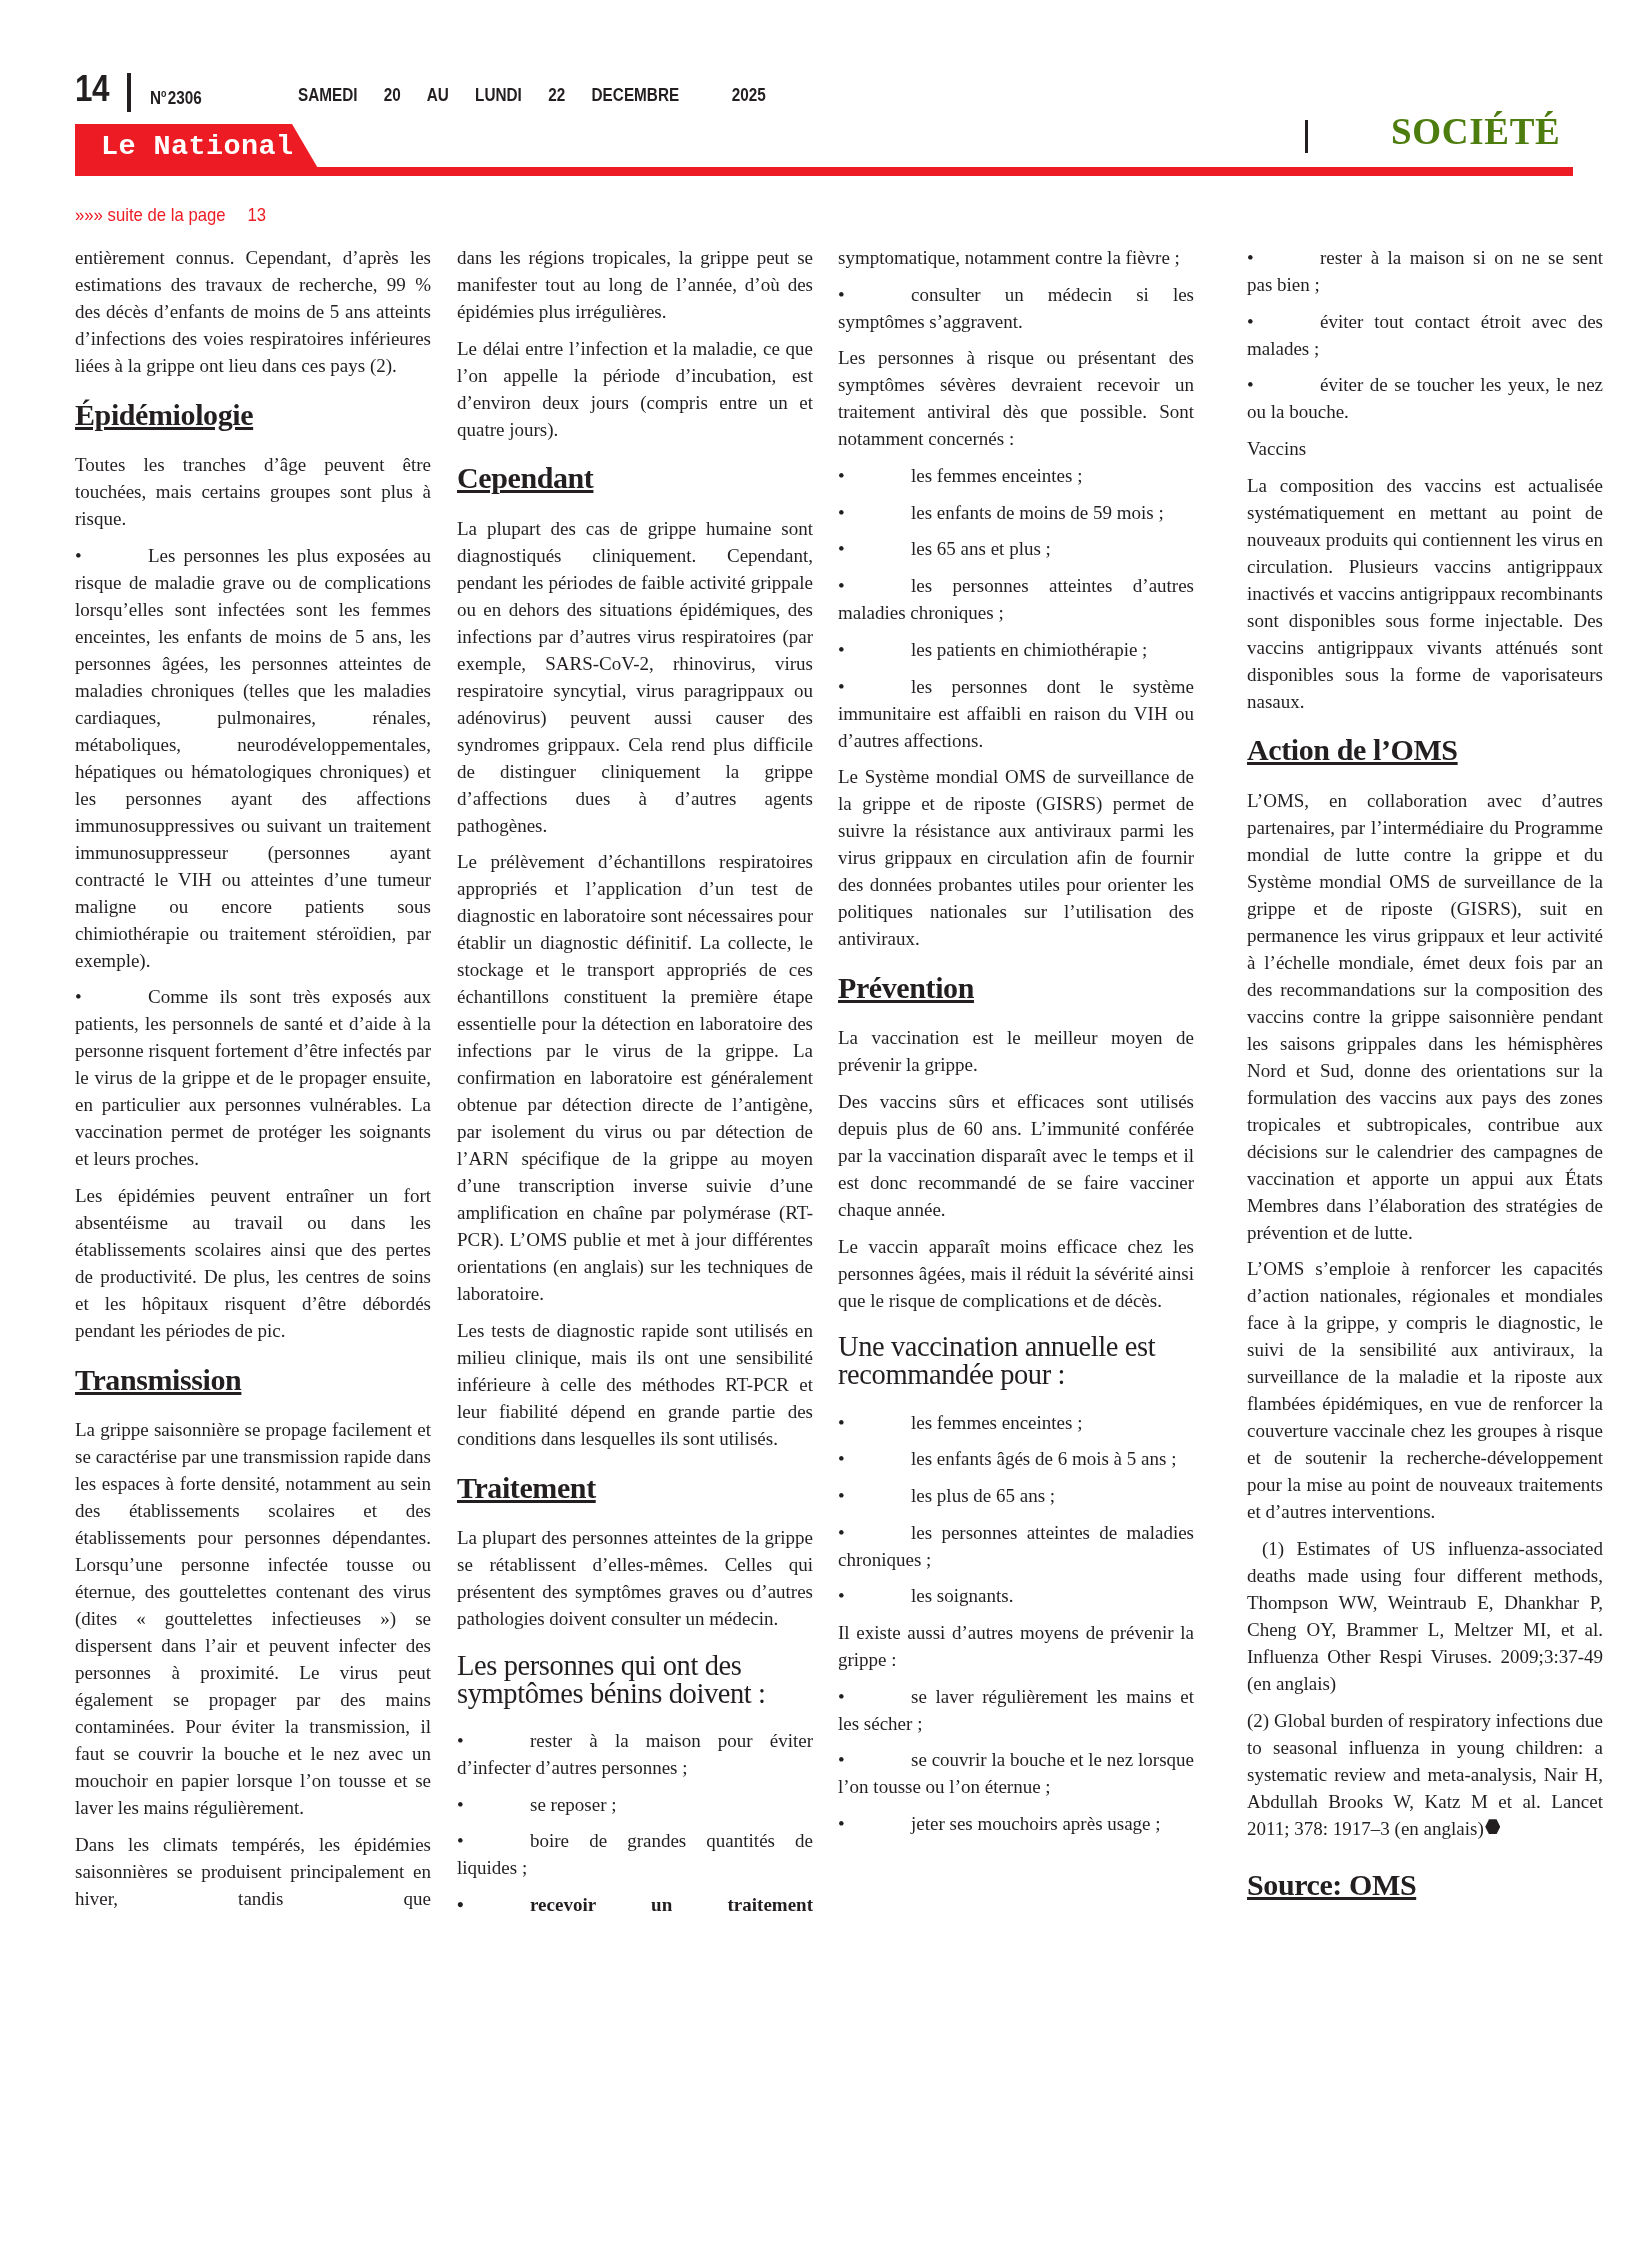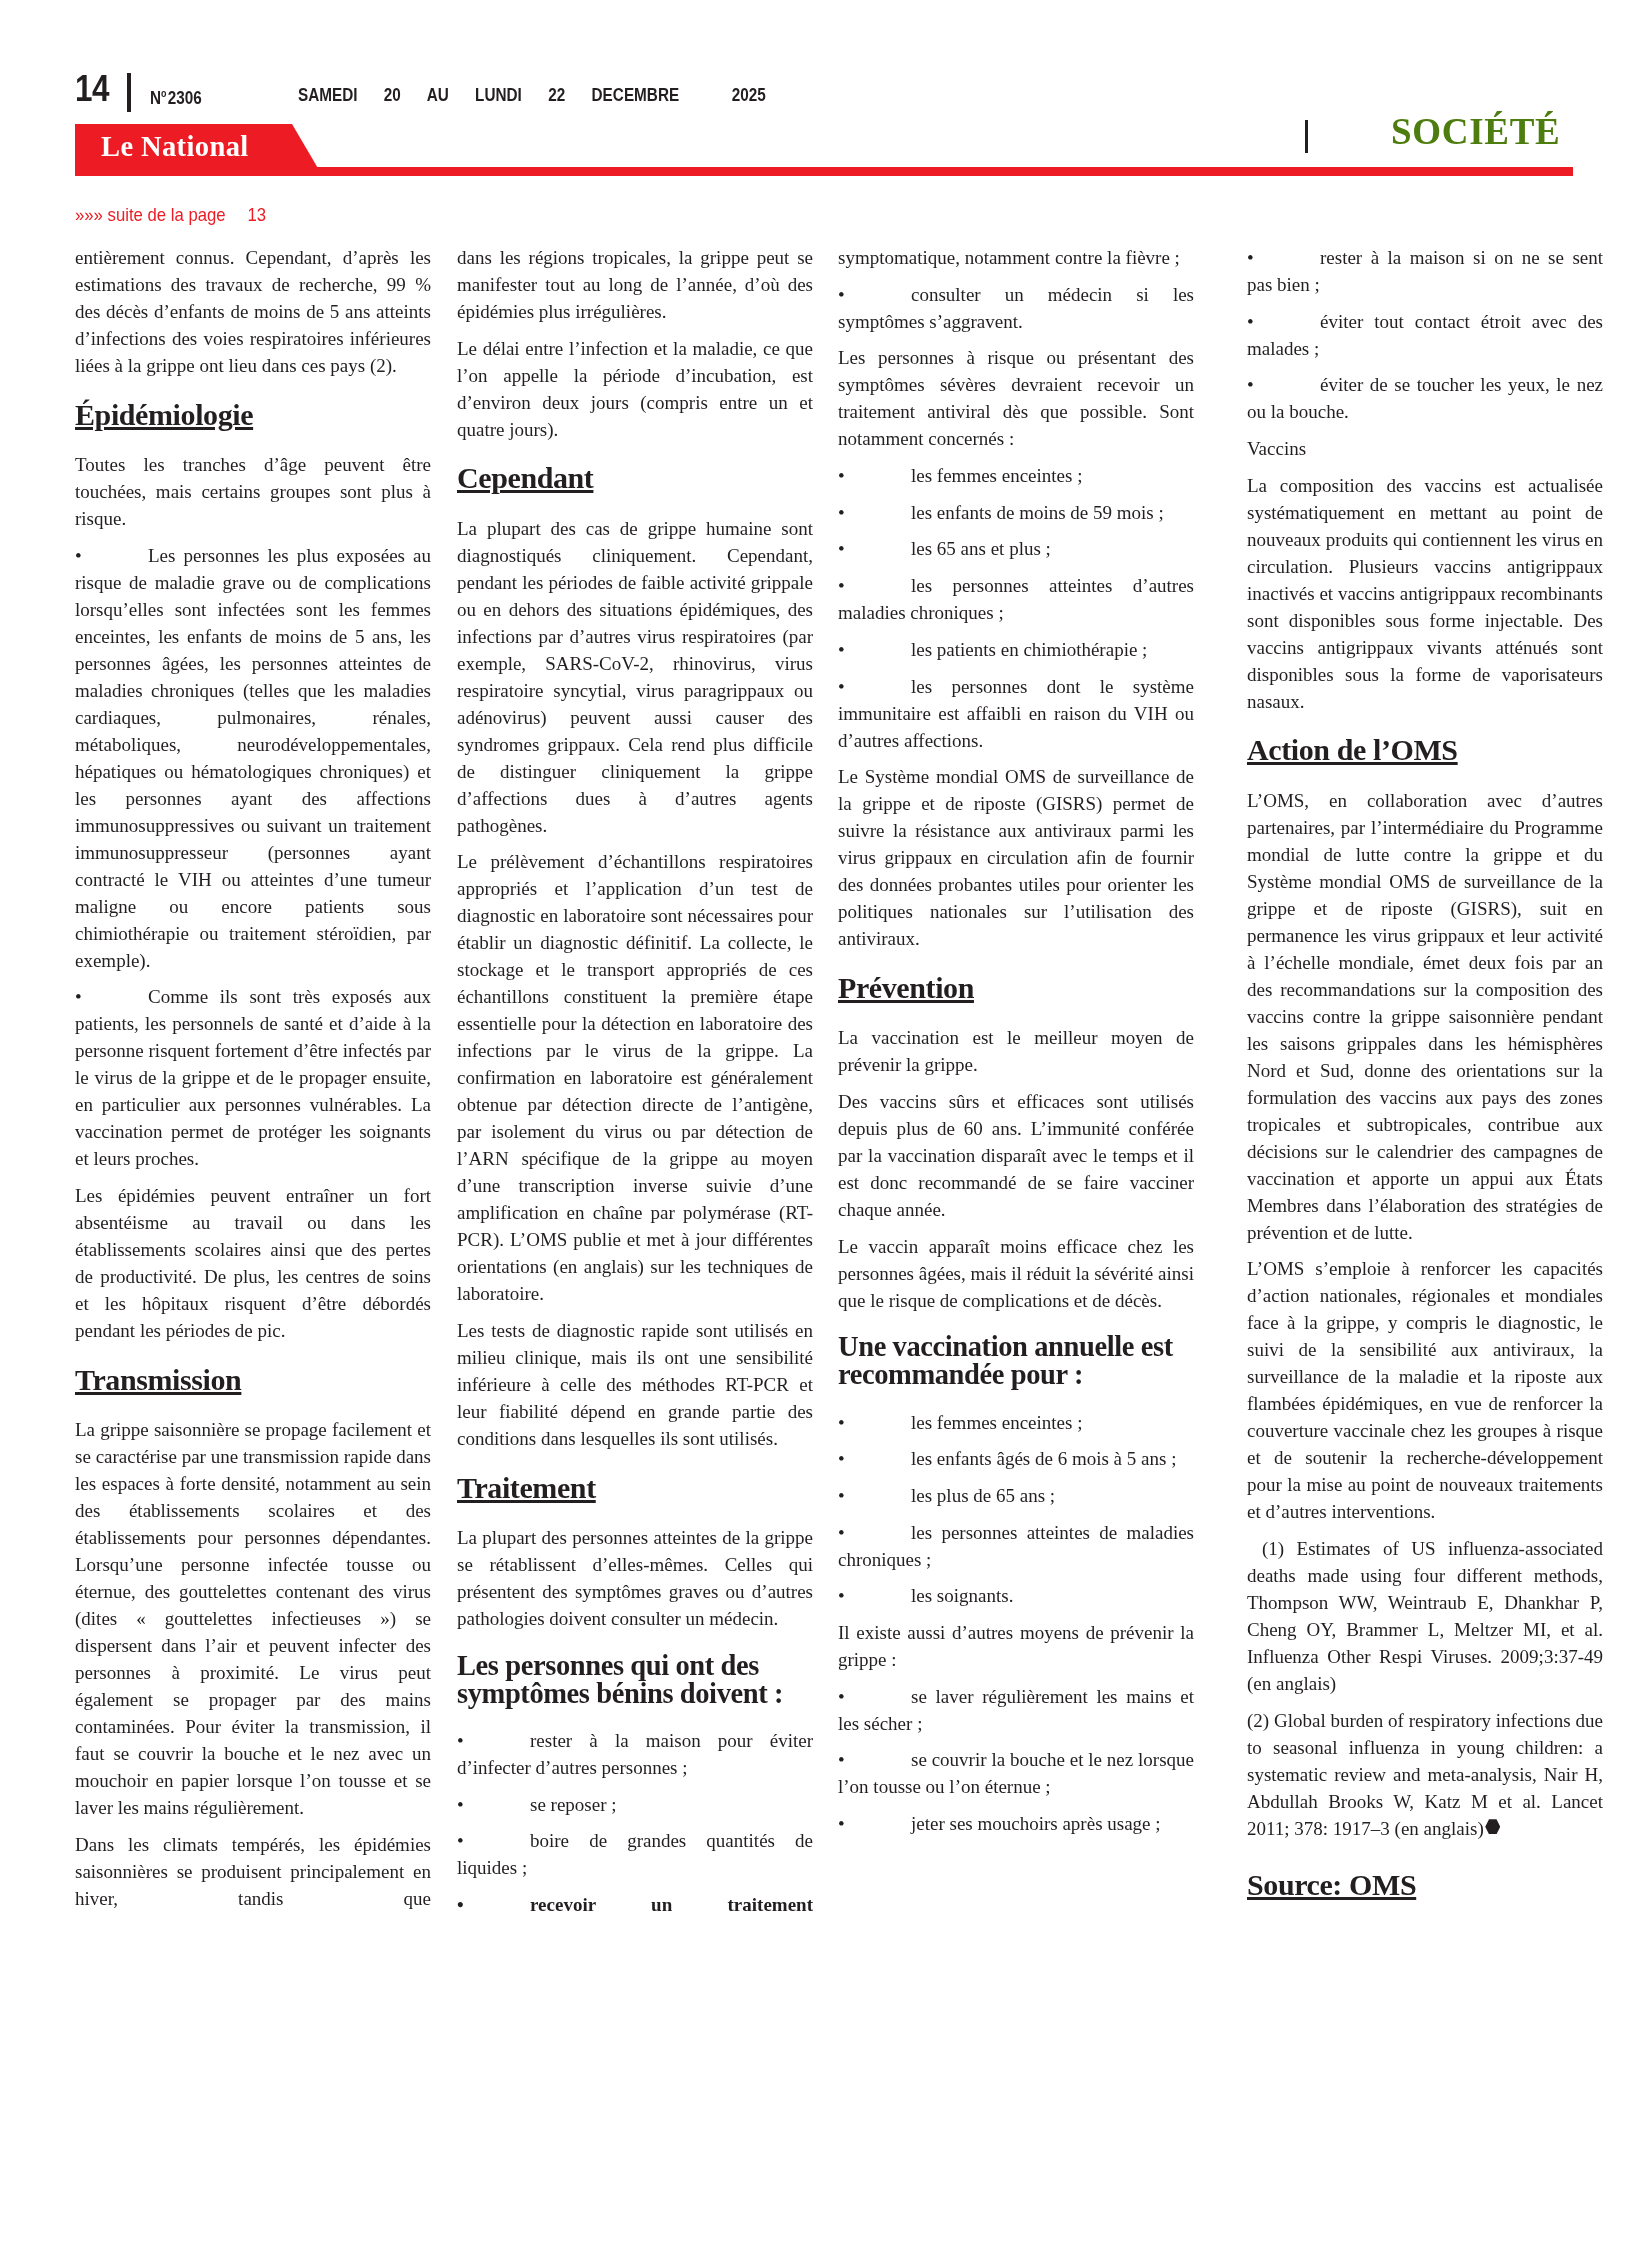--- a/index.html
+++ b/index.html
@@ -3,35 +3,35 @@
 <meta charset="utf-8">
 <style>
   html, body { margin:0; padding:0; background:#ffffff; }
   body { width:1650px; height:2250px; position:relative; overflow:hidden; font-family:"Liberation Serif", "DejaVu Serif", serif; color:#231f20; }
   .hdr-pagenum { position:absolute; left:75px; top:70px; font-family:"Liberation Sans", sans-serif; font-weight:bold; font-size:37px; line-height:37px; letter-spacing:-0.7px; transform:scaleX(0.85); transform-origin:left; }
   .hdr-vbar { position:absolute; left:127px; top:73px; width:3.7px; height:39px; background:#231f20; }
   .hdr-issue { position:absolute; left:150px; top:87px; font-family:"Liberation Sans", sans-serif; font-weight:bold; font-size:18px; transform:scaleX(0.85); transform-origin:left; }
   .hdr-issue sup { font-size:10.5px; }
   .hdr-date { position:absolute; left:298px; top:85px; font-family:"Liberation Sans", sans-serif; font-weight:bold; font-size:18px; transform:scaleX(0.85); transform-origin:left; white-space:pre; word-spacing:10.5px; }
   .brand-band { position:absolute; left:75px; top:124px; width:244px; height:46px; background:#ed1c24; clip-path:polygon(0 0, 217px 0, 244px 46px, 0 46px); }
-  .brand-name { position:absolute; left:101px; top:132px; color:#fff; font-family:Liberation Serif, serif; font-weight:bold; font-size:28.5px; line-height:30px; letter-spacing:0.4px; }
+  .brand-name { position:absolute; left:101px; top:132px; color:#fff; font-family:Liberation Mono, monospace; font-weight:bold; font-size:28.5px; line-height:30px; letter-spacing:0.4px; }
   .red-rule { position:absolute; left:75px; top:167px; width:1498px; height:9px; background:#ed1c24; }
   .section-bar { position:absolute; left:1305px; top:120px; width:3px; height:33px; background:#231f20; }
   .section-name { position:absolute; left:1391px; top:112px; font-family:"Liberation Serif", serif; font-weight:bold; font-size:37px; line-height:40px; letter-spacing:0.7px; color:#4d7c0f; }
   .continued { position:absolute; left:75px; top:204px; font-family:"Liberation Sans", sans-serif; font-size:19px; color:#ed1c24; transform:scaleX(0.88); transform-origin:left; }
   .continued .pg { margin-left:19.5px; }
 
   .col { position:absolute; top:244px; width:356px; font-size:19px; line-height:27px; }
   .c1 { left:75px; } .c2 { left:457px; } .c3 { left:838px; } .c4 { left:1219px;margin-left:28px; }
   .col p { margin:0 0 9.7px 0; text-align:justify; hyphens:none; }
   .col p.nb { margin-bottom:6px; }
   .col p.bul { text-indent:0; }
   .col p.bul .dot { display:inline-block; width:73px; }
   .col h2 { margin:19.5px 0 21px 0; font-size:30px; line-height:31.5px; font-weight:bold; letter-spacing:-0.4px;text-decoration:underline; }
-  .col h3 { margin:19.5px 0 19.5px 0; font-size:28.5px; line-height:28px; font-weight:bold; letter-spacing:-0.4px; }
+  .col h3 { margin:19.5px 0 19.5px 0; font-size:28.5px; line-height:28px; font-weight:normal; letter-spacing:-0.4px; }
   .col h2.source { margin-top:27px; font-size:30px; }
   .end-mark { display:inline-block; width:15px; height:15px; background:#231f20; clip-path:polygon(25% 0,75% 0,100% 50%,75% 100%,25% 100%,0 50%); vertical-align:0.7px; margin-left:1.5px; }
   .ref1 { text-indent:15px; }
 </style>
 </head>
 <body>
 
 <div class="hdr-pagenum">14</div>
 <div class="hdr-vbar"></div>
 <div class="hdr-issue"><span>N</span><sup>o</sup> <span>2306</span></div>

